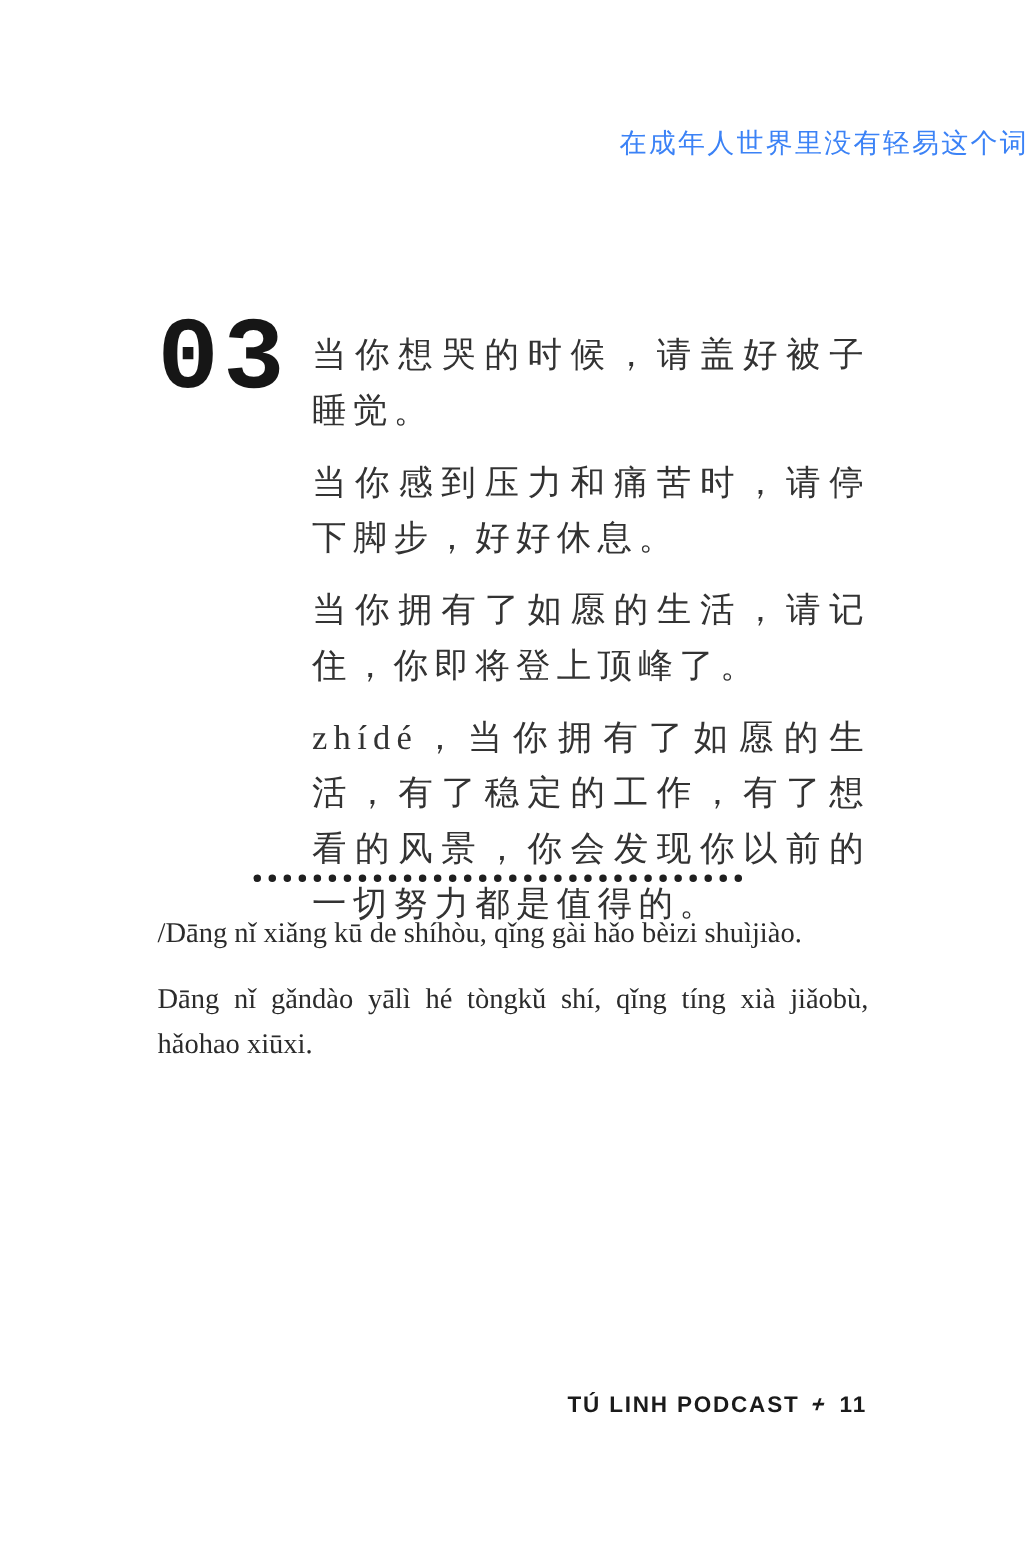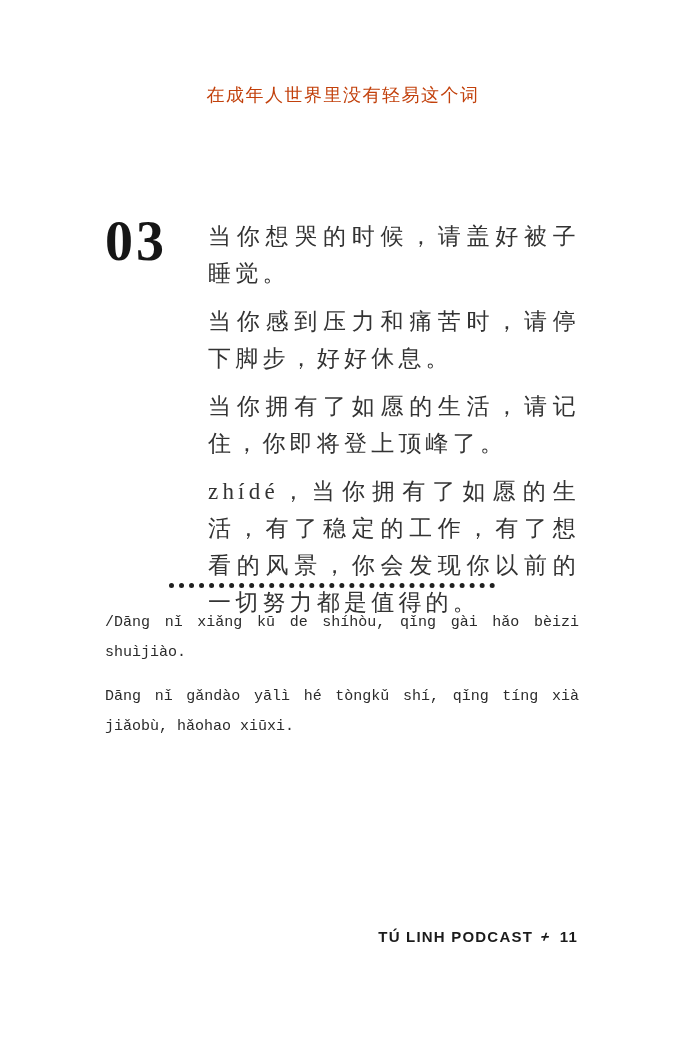--- a/index.html
+++ b/index.html
@@ -15,41 +15,41 @@
     color: #2f2f2f;
     font-family: "Liberation Serif", serif;
     overflow: hidden;
   }
   
   .running-head {
     position: absolute;
     top: 83px;
     left: 0;
     width: 100%;
-    text-align: center;
+    text-align: right;
     font-size: 18px;
     letter-spacing: 1.5px;
-    color: #c2410c;
+    color: #3b82f6;
     font-family: "Liberation Serif", serif;
   }
   
   .chapter {
     position: absolute;
     top: 218px;
     left: 105px;
     width: 475px;
     display: flex;
     align-items: flex-start;
   }
   .chapter-number {
     width: 103px;
     flex: 0 0 103px;
-    font-family: Liberation Serif, serif;
+    font-family: Liberation Mono, monospace;
     font-weight: 800;
-    font-size: 56px;
+    font-size: 68px;
     line-height: 58px;
     letter-spacing: 3px;
     color: #161616;
     margin-top: -6px;
   }
   .zh-paragraphs {
     flex: 1 1 auto;
     width: 372px;
     font-size: 23px;
     line-height: 37px;
@@ -68,22 +68,22 @@
     width: 326px;
     height: 0;
     border-top: 5px dotted #1f1f1f;
   }
   
   .pinyin {
     position: absolute;
     top: 608px;
     left: 105px;
     width: 474px;
-    font-family: Liberation Mono, monospace;
-    font-size: 15px;
+    font-family: Liberation Serif, serif;
+    font-size: 19px;
     line-height: 30px;
     text-align: justify;
     color: #2b2b2b;
   }
   .pinyin p {
     margin: 0 0 14px 0;
   }
   
   .footer {
     position: absolute;

